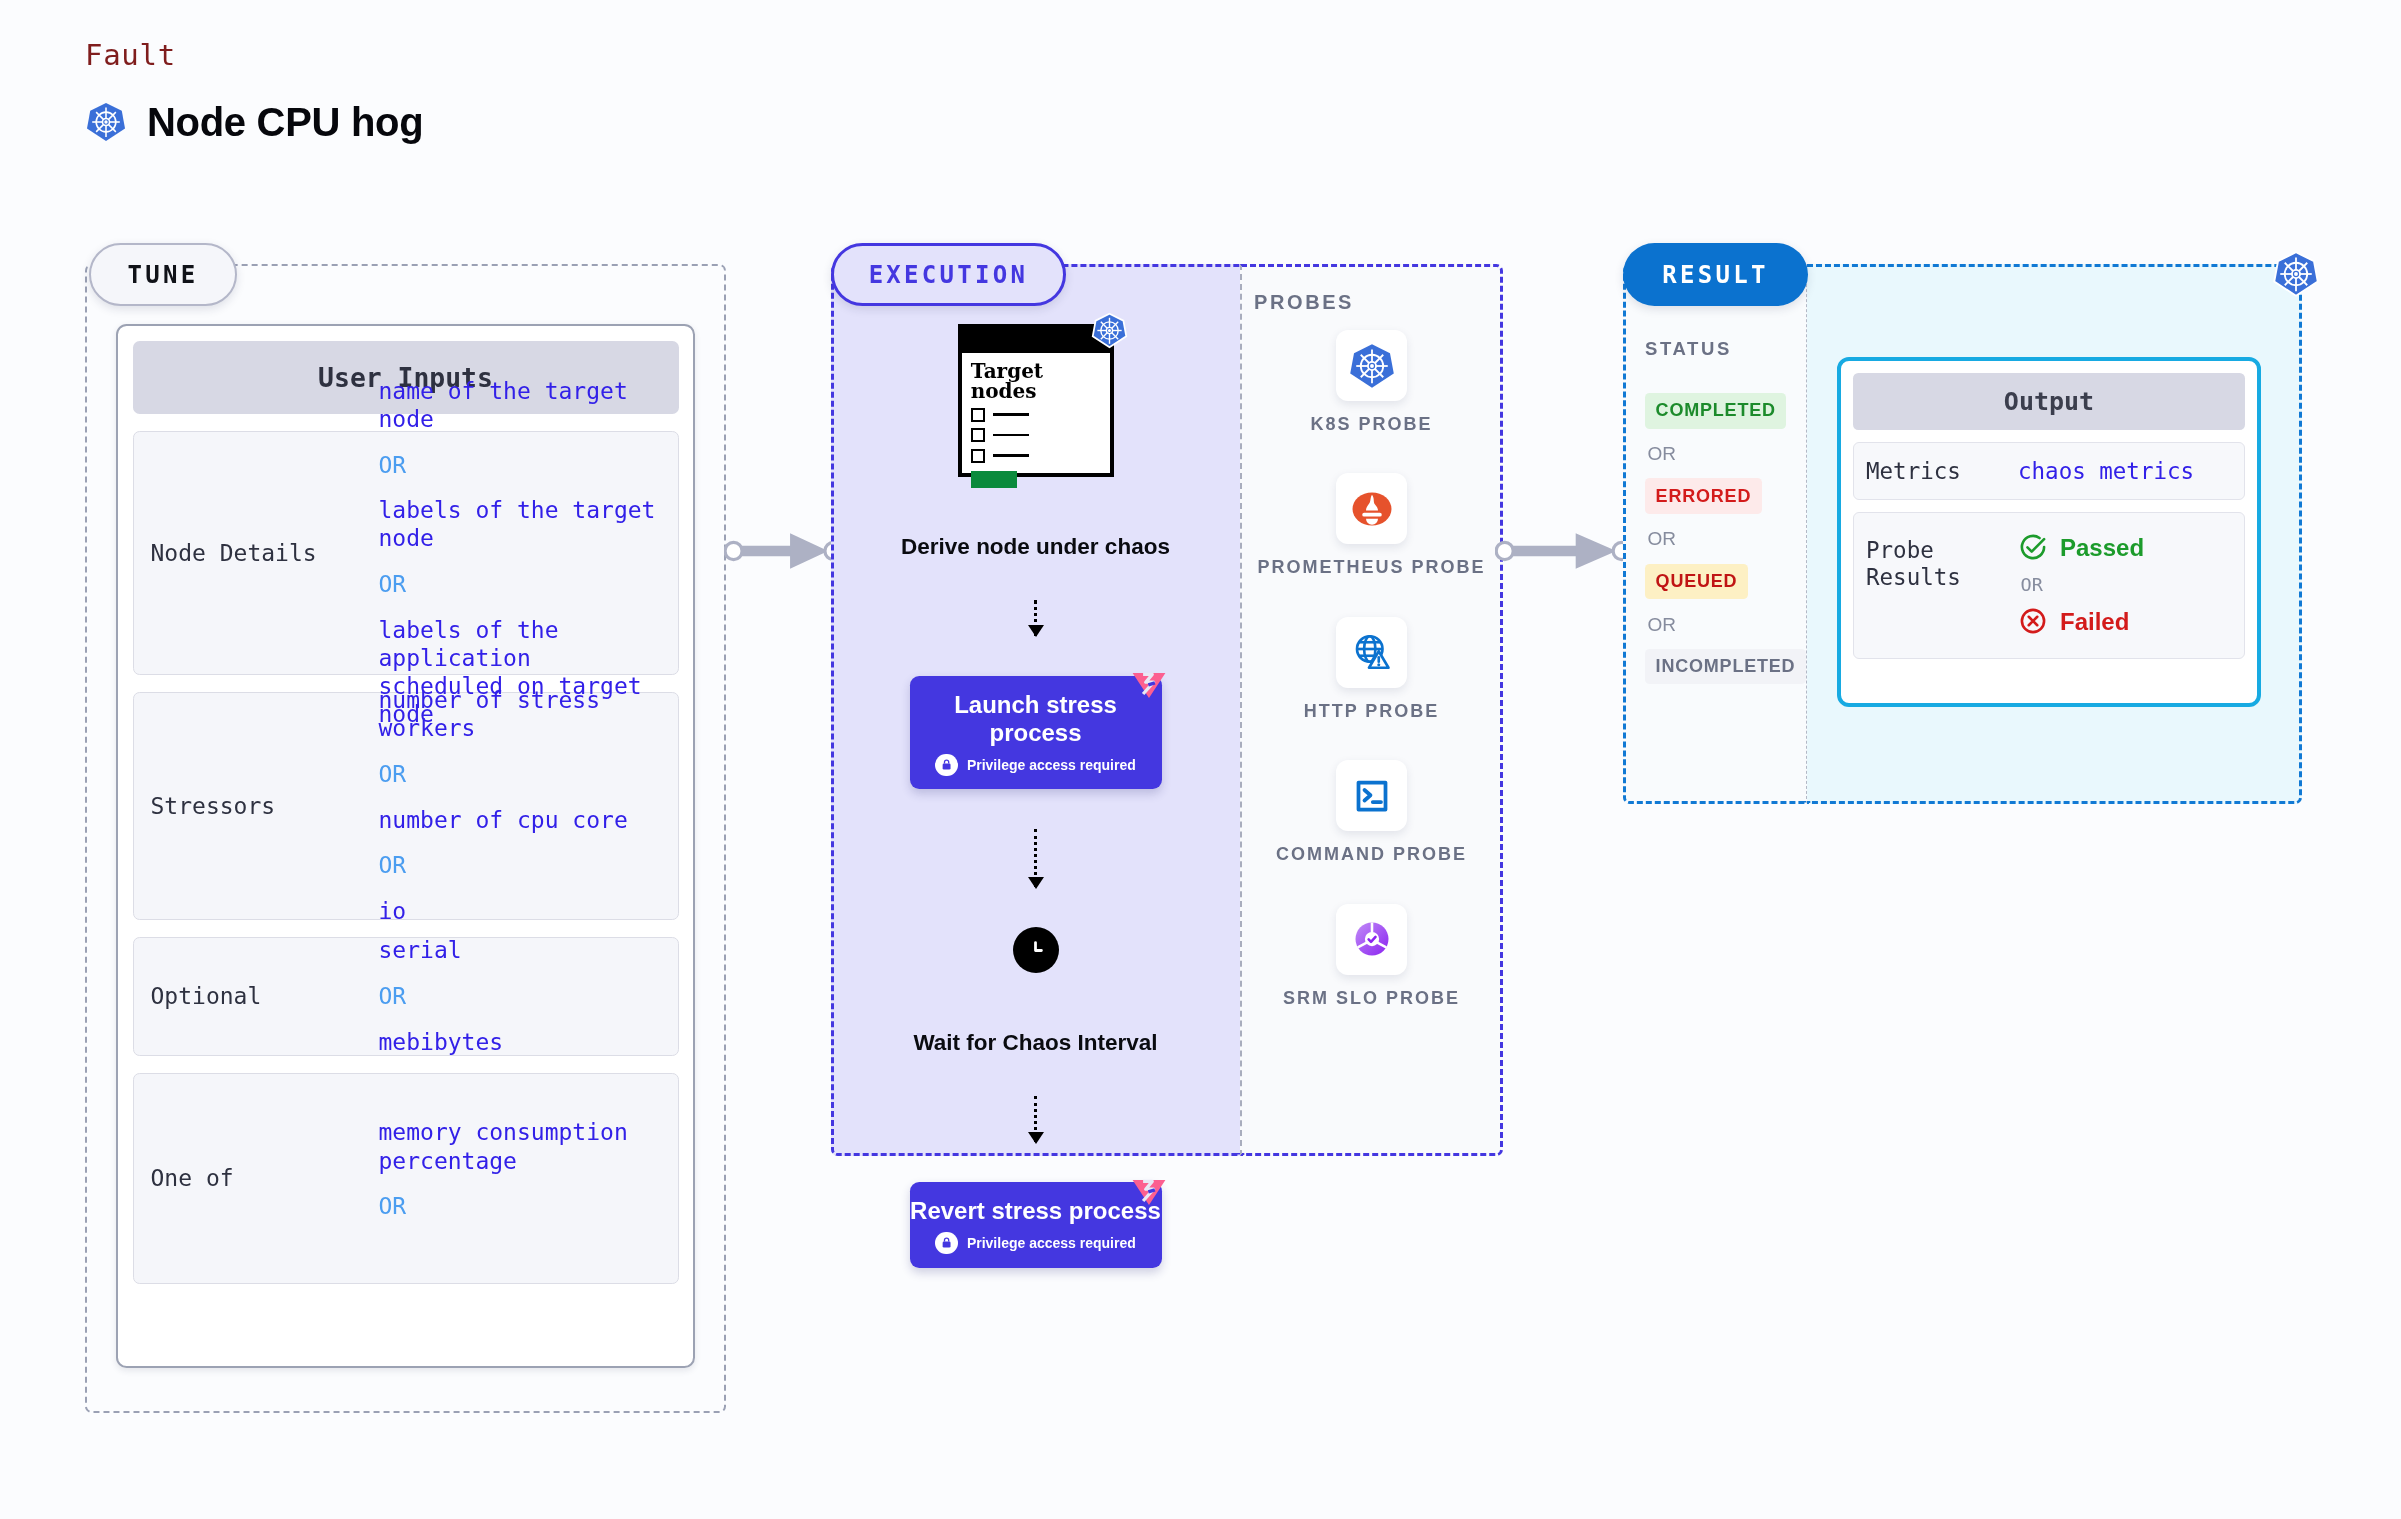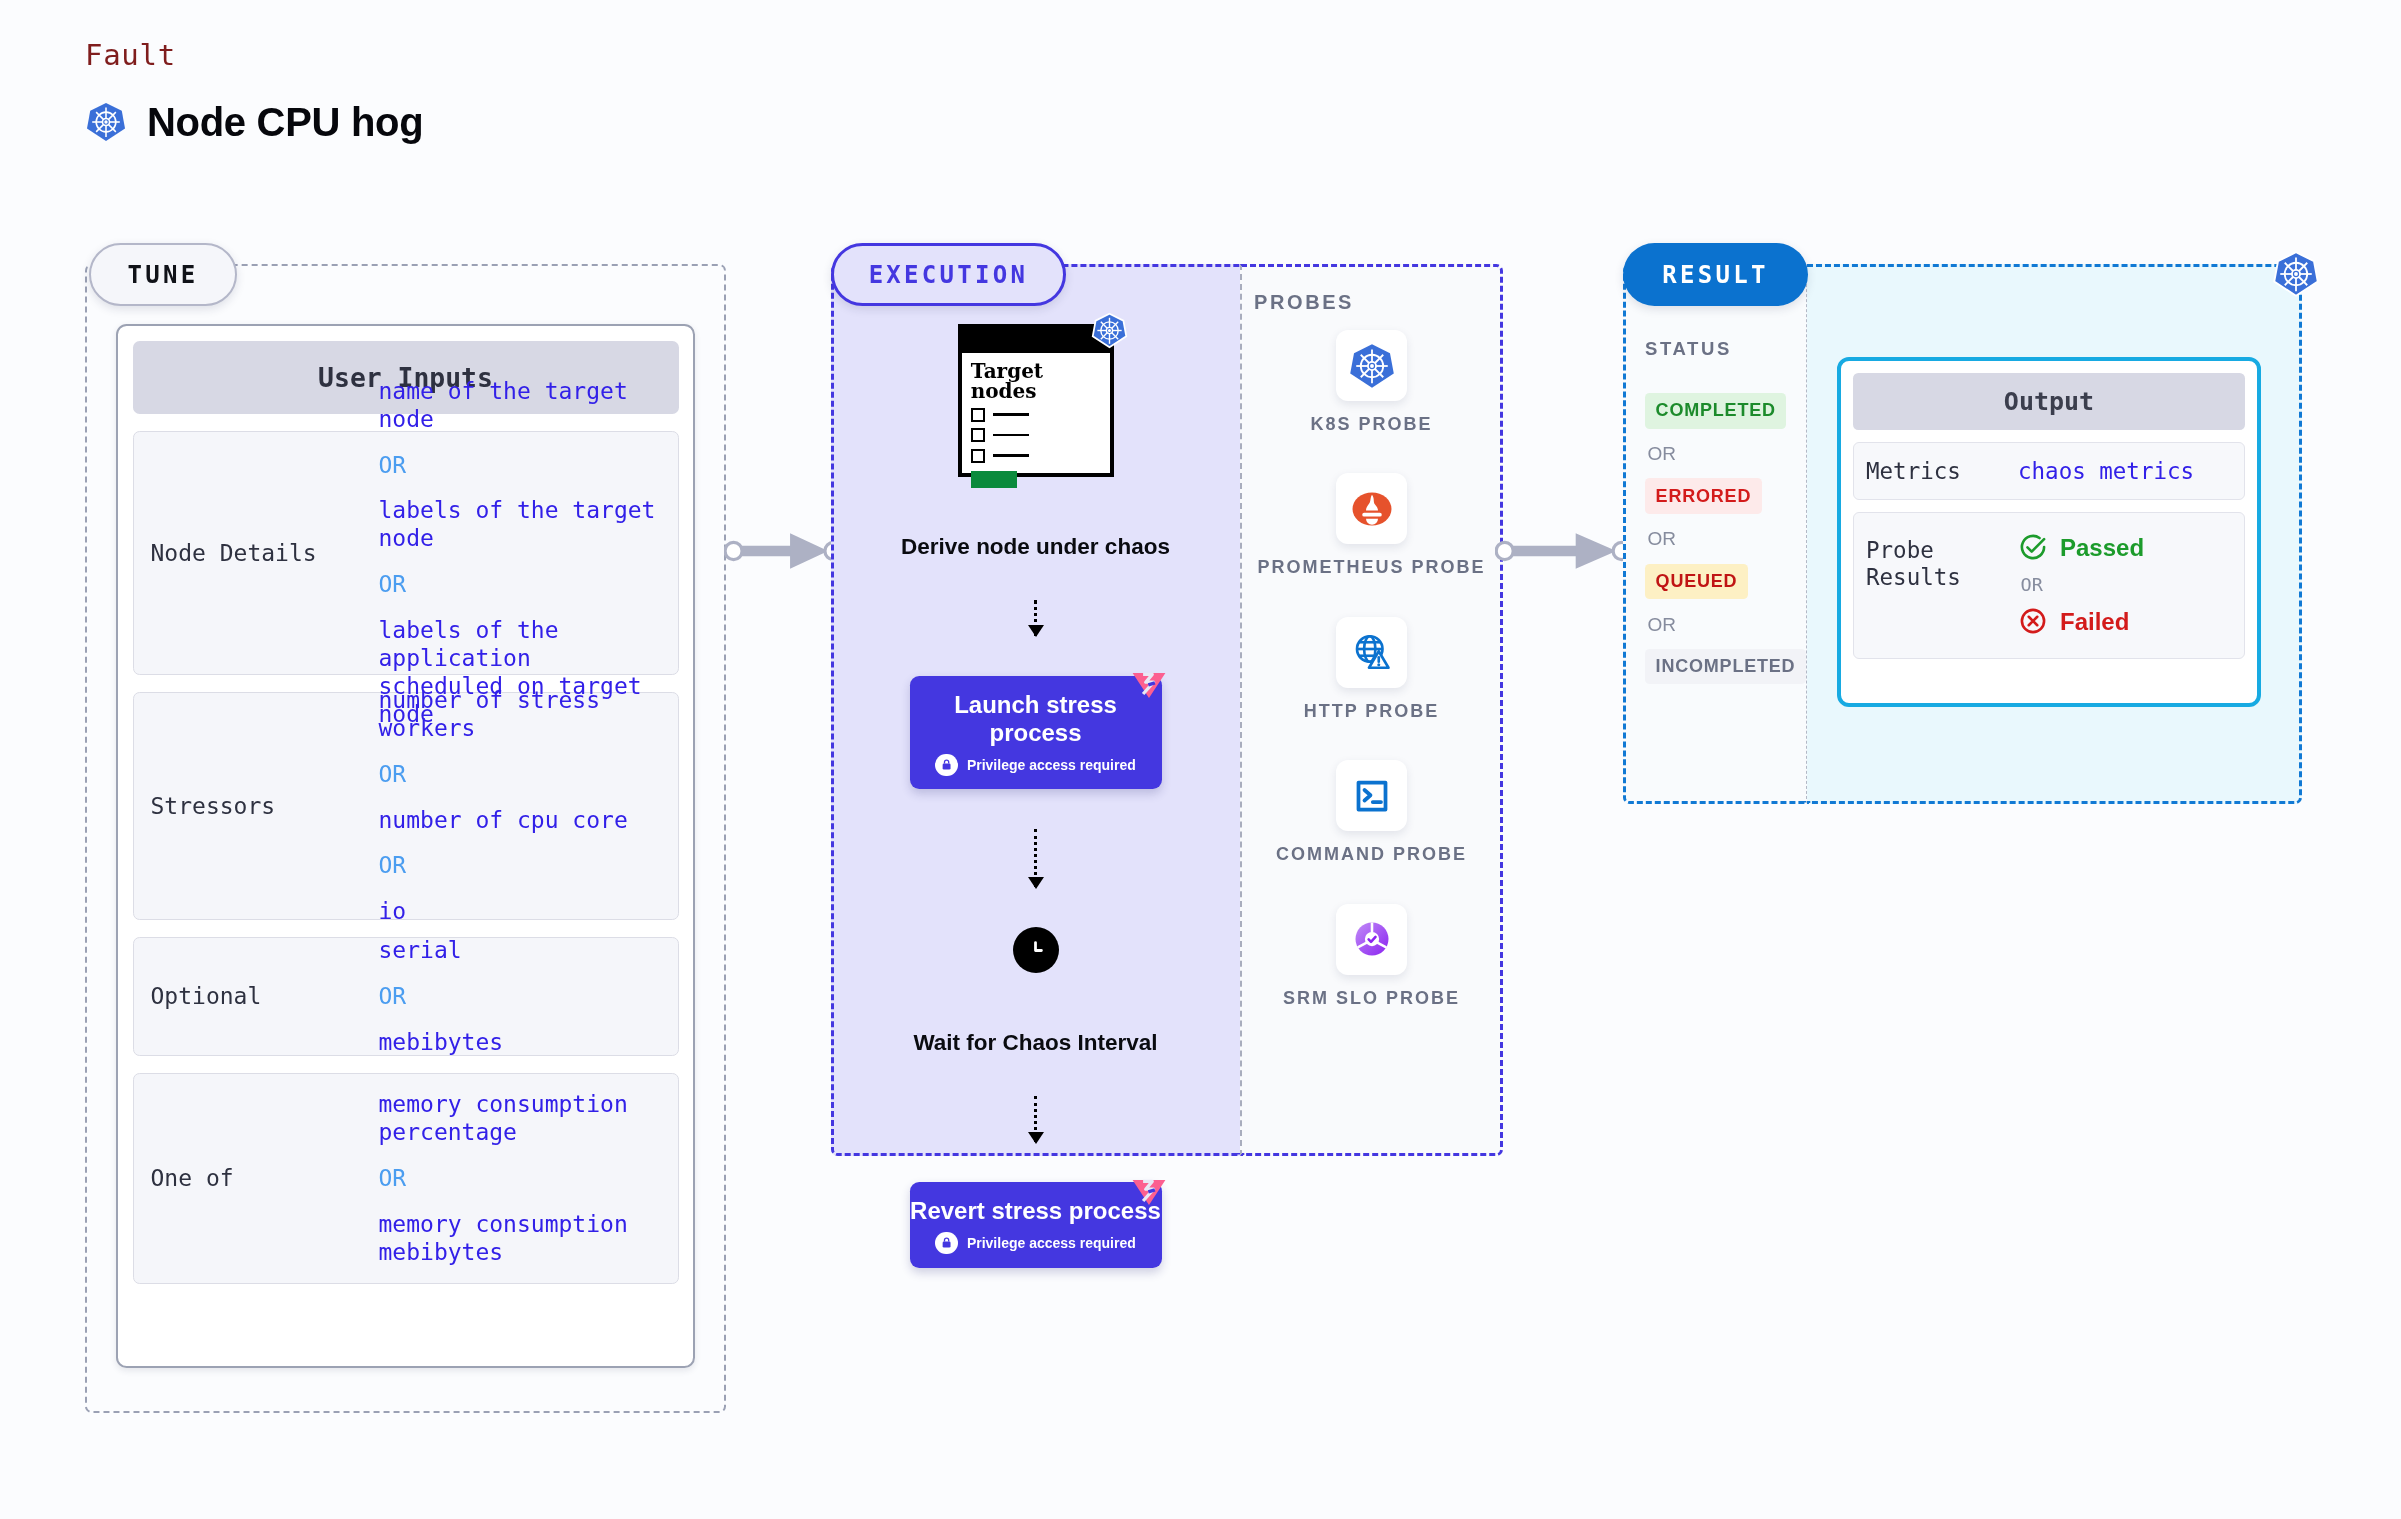--- a/index.html
+++ b/index.html
@@ -309,21 +309,20 @@
           <div class="val">serial</div>
           <div class="or">OR</div>
           <div class="val">mebibytes</div>
         </div>
       </div>
       <div class="input-group" style="height: 211px;">
         <div class="group-label">One of</div>
         <div class="group-values">
           <div class="val">memory consumption percentage</div>
           <div class="or">OR</div>
-          <div class="val">memory consumption mebibytes</div>
         </div>
       </div>
     </div>
 </div>
 
 <div class="connector" style="left:724px; top:528px;">
   <svg width="119" height="46" viewBox="0 0 180 70">
     <circle cx="14" cy="35" r="13" fill="#ffffff" stroke="#adb1c4" stroke-width="5"></circle>
     <rect x="26" y="27" width="82" height="16" fill="#adb1c4"></rect>
     <polygon points="100,8 158,35 100,62" fill="#adb1c4"></polygon>

